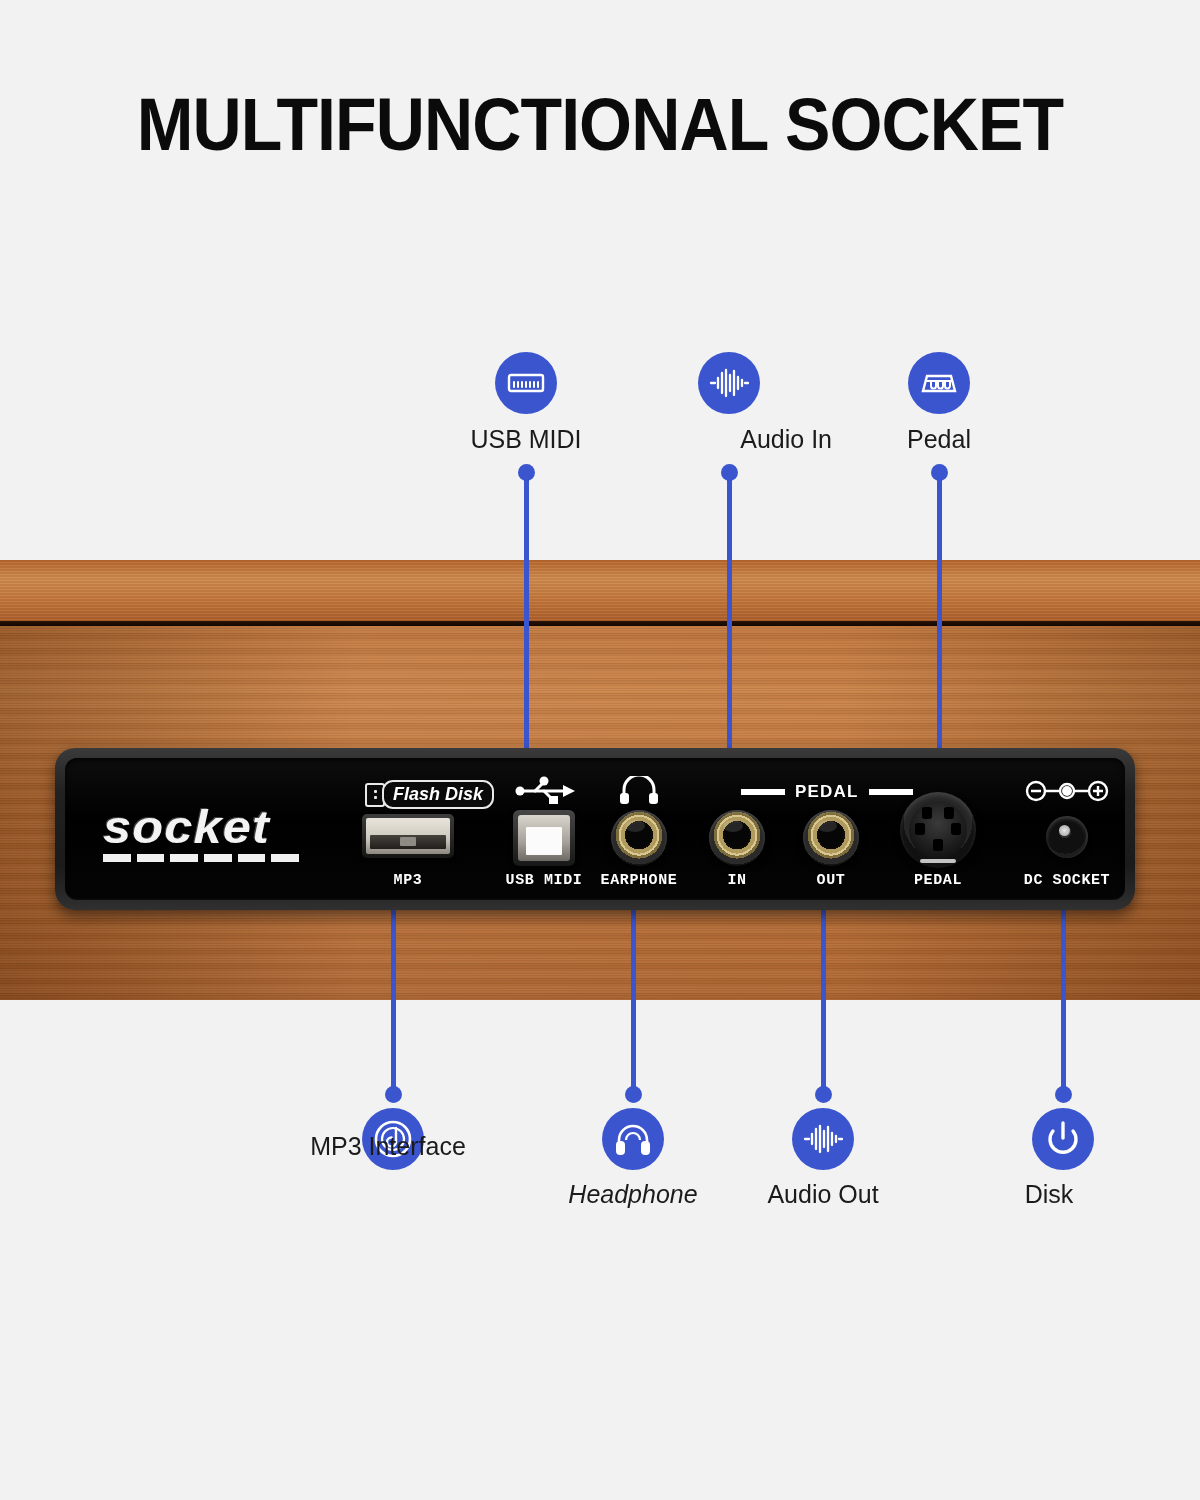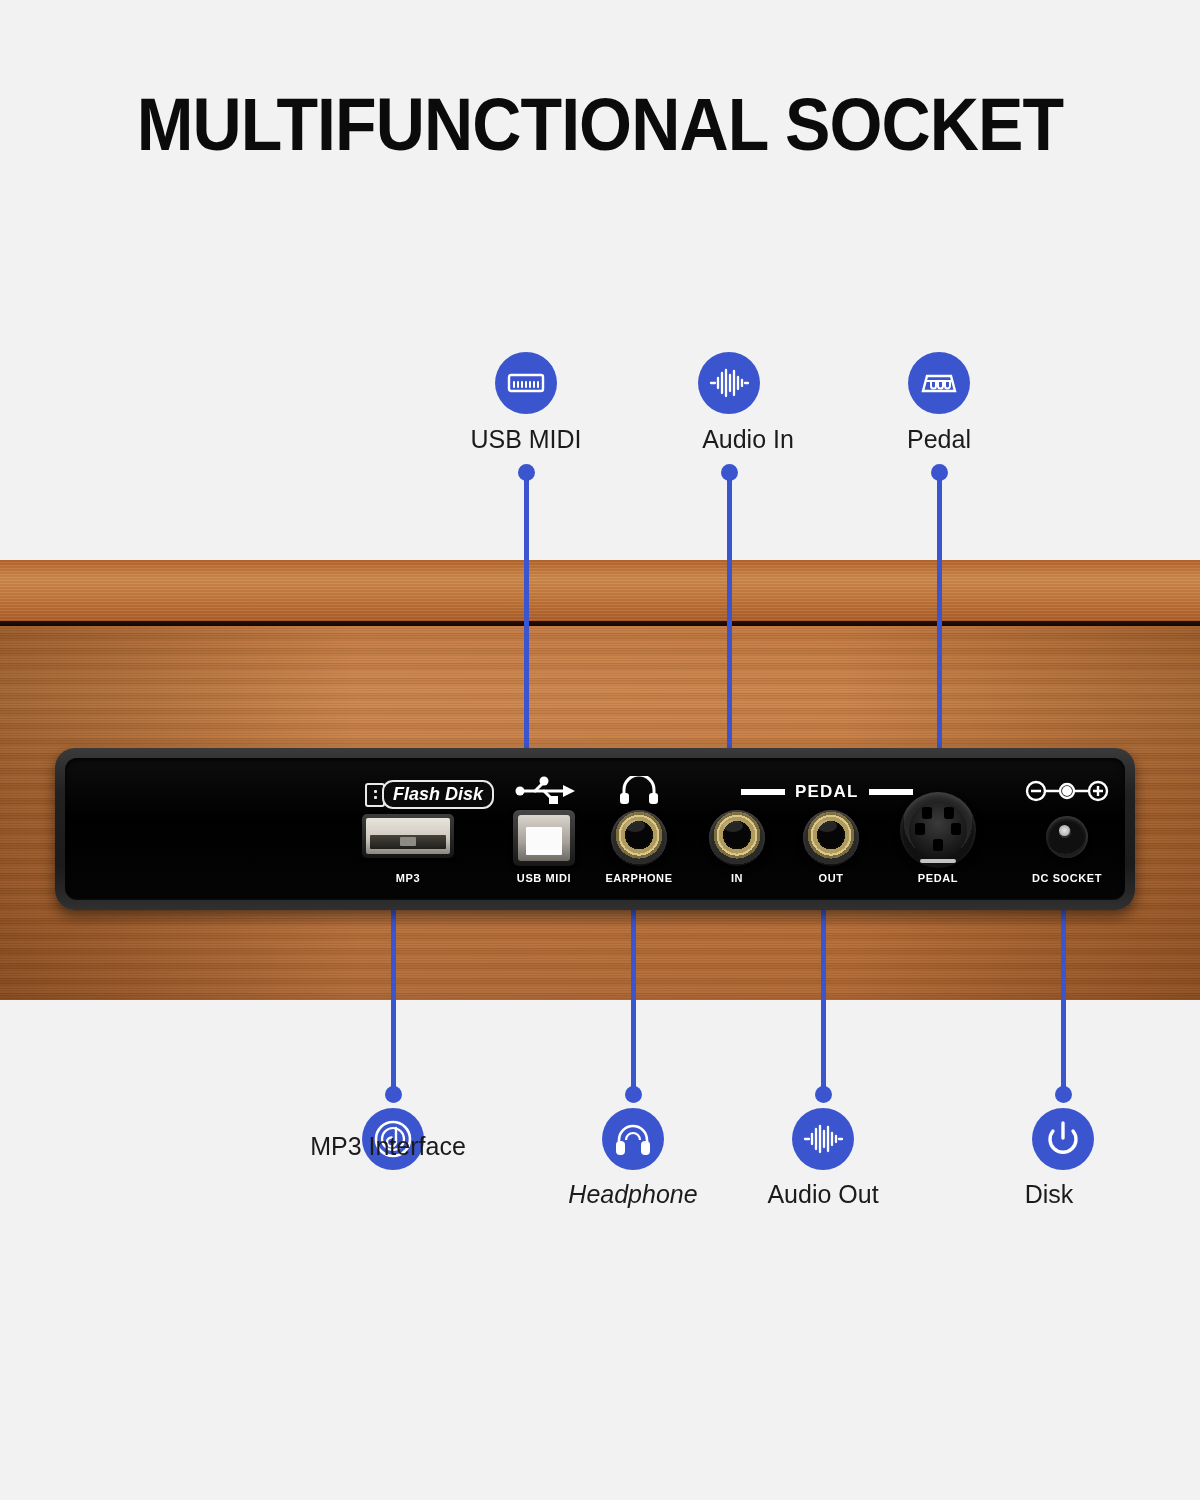--- a/index.html
+++ b/index.html
@@ -83,23 +83,23 @@
     transform:scaleX(1.1);transform-origin:left center;
     font-family:"Liberation Sans","DejaVu Sans",sans-serif;
   }
   .brand-rules{display:flex;gap:6px;margin-top:4px;width:196px;}
   .brand-rules i{flex:1;height:8px;background:#f1f1f1;display:block;}
 
   
   .port{position:absolute;text-align:center;}
   .port .cap{
     position:absolute;left:50%;transform:translateX(-50%);
-    color:#fff;font-size:11px;font-weight:bold;letter-spacing:.6px;
+    color:#fff;font-size:15px;font-weight:bold;letter-spacing:.6px;
     white-space:nowrap;
-    font-family:Liberation Sans, sans-serif;
+    font-family:Liberation Mono, monospace;
   }
 
   
   .flashdisk{
     position:absolute;left:300px;top:22px;
     display:flex;align-items:center;
   }
   .fd-stick{
     width:16px;height:20px;border:2px solid #e9e9e9;border-radius:3px;
     display:flex;flex-direction:column;justify-content:center;align-items:center;gap:3px;
@@ -245,20 +245,31 @@
   <div class="lead" style="left:937px;top:470px;width:5px;height:366px;"></div>
 
   <div class="lead" style="left:391px;top:850px;width:5px;height:252px;"></div>
   <div class="lead" style="left:631px;top:838px;width:5px;height:264px;"></div>
   <div class="lead" style="left:821px;top:838px;width:5px;height:264px;"></div>
   <div class="lead" style="left:1061px;top:848px;width:5px;height:254px;"></div>
 
   <div class="panel">
     <div class="panel-face">
 
+      <div class="brand">
+        <div class="brand-text">socket</div>
+        <div class="brand-rules">
+          <i></i>
+            <i></i>
+            <i></i>
+            <i></i>
+            <i></i>
+            <i></i>
+        </div>
+      </div>
 
       <div class="flashdisk">
         <div class="fd-stick">
             <span></span>
             <span></span>
           </div>
         <div class="fd-body">Flash Disk</div>
       </div>
 
       <div class="usb-a">
@@ -380,21 +391,21 @@
         <line x1="13" y1="5" x2="13" y2="25"></line>
         <line x1="17" y1="2" x2="17" y2="28"></line>
         <line x1="21" y1="7" x2="21" y2="23"></line>
         <line x1="25" y1="3" x2="25" y2="27"></line>
         <line x1="29" y1="9" x2="29" y2="21"></line>
         <line x1="33" y1="12" x2="33" y2="18"></line>
         <line x1="36" y1="15" x2="39" y2="15"></line>
       </g>
     </svg>
   </div>
-  <div class="calloutlabel" style="left:648px;top:425px;width:200px;">Audio In</div>
+  <div class="calloutlabel" style="left:632px;top:425px;width:200px;text-align:right;">Audio In</div>
   <div class="dot" style="left:721px;top:464px;"></div>
 
   <div class="badge" style="left:908px;top:352px;">
     <svg width="40" height="28" viewBox="0 0 40 28">
       <path d="M4 22 L8 7 L32 7 L36 22 Z" stroke="#fff" stroke-width="2.4" fill="none"></path>
       <line x1="6" y1="12" x2="34" y2="12" stroke="#fff" stroke-width="2"></line>
       <g stroke="#fff" stroke-width="2" fill="none">
         <path d="M12 12 v5 a2.5 2.5 0 0 0 5 0 v-5"></path>
         <path d="M19 12 v5 a2.5 2.5 0 0 0 5 0 v-5"></path>
         <path d="M26 12 v5 a2.5 2.5 0 0 0 5 0 v-5"></path>

